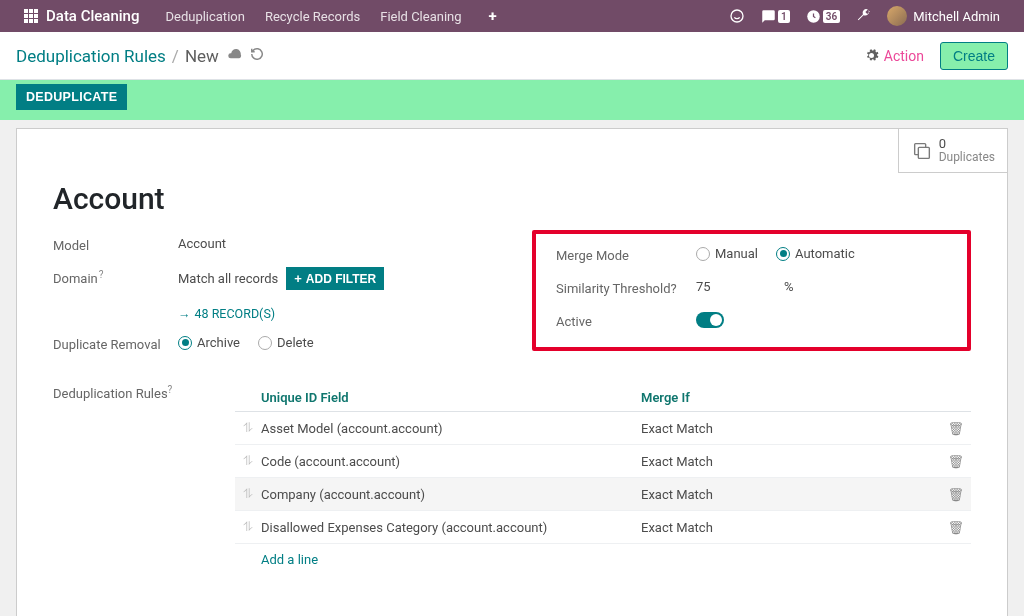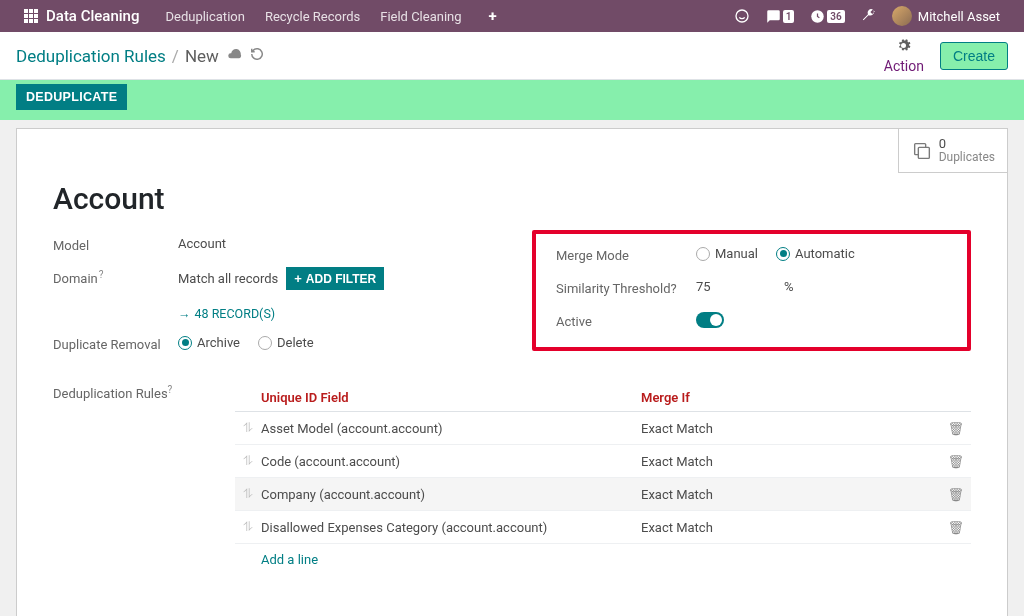--- a/index.html
+++ b/index.html
@@ -56,21 +56,21 @@
   .control-bar {
     height: 48px; background: #fff; border-bottom: 1px solid #dee2e6;
     display: flex; align-items: center; padding: 0 16px;
   }
   .breadcrumb { font-size: 17px; color: #7c7c7c; display: flex; align-items: center; gap: 6px; }
   .breadcrumb-link { color: #017e84; cursor: pointer; }
   .breadcrumb-sep { color: #aaa; }
   .breadcrumb-current { color: #5f5f5f; font-weight: 400; }
   .bc-icon { color: #888; font-size: 14px; margin-left: 2px; cursor: pointer; }
   .control-bar-right { margin-left: auto; display: flex; align-items: center; gap: 16px; }
-  .action-btn { display: flex; align-items: center; gap: 5px; color: #701a75; cursor: pointer; font-size: 14px; flex-direction: column; }
+  .action-btn { display: flex; align-items: center; gap: 5px; color: #ec4899; cursor: pointer; font-size: 14px; }
   .create-btn {
     border: 1px solid #017e84; color: #017e84; background: #86efac;
     padding: 5px 12px; border-radius: 3px; font-size: 14px; cursor: pointer;
   }
 
   
   .scroll-wrapper {
     position: absolute; top: 80px; bottom: 0; left: 0; right: 0;
     overflow-y: scroll; background: #f0f0f0; padding: 0;
   }
@@ -153,21 +153,21 @@
   .highlight-box .form-row:last-child { margin-bottom: 0; }
   .hl-label { width: 140px; color: #666; padding-top: 2px; }
 
   
   .rules-section { margin-top: 18px; }
   .rules-label { width: 182px; color: #666; font-size: 13px; }
   .rules-table-wrap { display: flex; }
   .rules-table { flex: 1; }
   .rules-header {
     display: flex; border-bottom: 1px solid #dee2e6; padding: 6px 0; font-weight: 600;
-    font-size: 13px; color: #b91c1c;
+    font-size: 13px; color: #0f766e;
   }
   .rules-header .col-drag { width: 26px; }
   .rules-header .col-field { flex: 1; }
   .rules-header .col-merge { width: 300px; }
   .rules-header .col-trash { width: 30px; }
   .rules-row {
     display: flex; align-items: center; padding: 8px 0; border-bottom: 1px solid #eef0f2;
     font-size: 13px;
   }
   .rules-row .col-drag { width: 26px; color: #bbb; cursor: grab; text-align: center; }
@@ -227,21 +227,21 @@
         </svg>
       <span class="badge">36</span>
     </span>
     <span>
       <svg class="wrench-svg" viewBox="0 0 24 24" fill="#fff">
           <path d="M22 7l-4 4-3-3 4-4a6 6 0 0 0-8 8L3 20l1 1 8-8a6 6 0 0 0 8-8z"></path>
         </svg>
     </span>
     <span class="user-wrap">
       <span class="avatar"></span>
-      <span>Mitchell Asset</span>
+      <span>Mitchell Admin</span>
     </span>
   </div>
 </div>
 
 <div class="control-bar">
   <div class="breadcrumb">
     <span class="breadcrumb-link">Deduplication Rules</span>
     <span class="breadcrumb-sep">/</span>
     <span class="breadcrumb-current">New</span>
     <span class="bc-icon">

